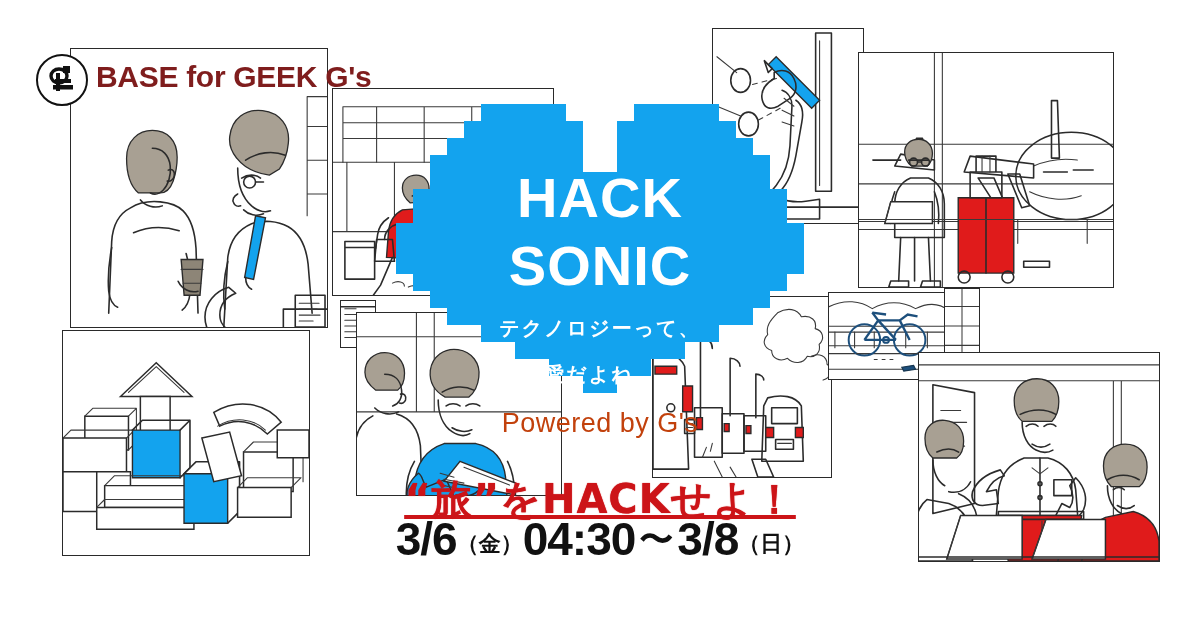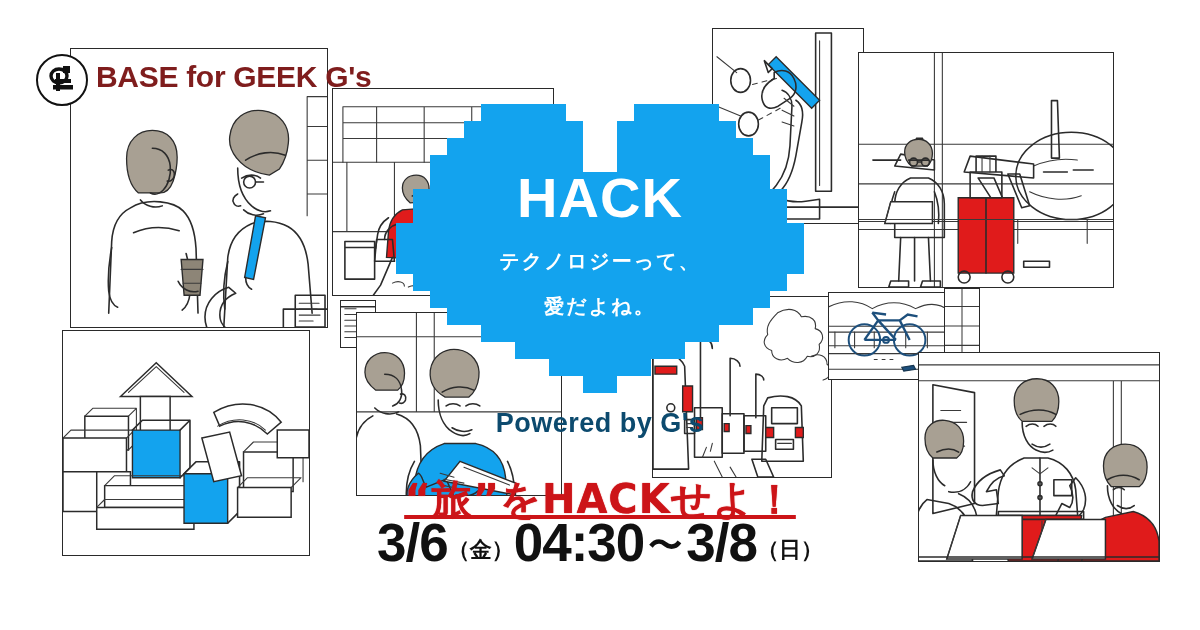--- a/index.html
+++ b/index.html
@@ -69,28 +69,28 @@
     text-align:center;
   }
   #hk-1{font-size:56px;margin-top:86px;}
   #hk-2{font-size:56px;margin-top:12px;}
   .jp-line{
     color:#ffffff;font-weight:bold;
     font-size:20px;line-height:1.35;text-align:center;
     letter-spacing:2px;
     font-family:"DejaVu Sans","Liberation Sans",sans-serif;
   }
-  #jp-1{margin-top:22px;}
+  #jp-1{margin-top:22px;font-family:Liberation Mono, monospace;}
   #jp-2{margin-top:18px;}
 
   
   #powered{
     position:absolute;left:0;right:0;top:408px;
     text-align:center;
-    color:#0c4a6e;font-size:27px;font-weight:bold;
+    color:#c2410c;font-size:27px;font-weight:normal;
     letter-spacing:0.5px;
     z-index:40;
   }
 
   
   #tagline{
     position:absolute;left:0;right:0;top:472px;
     text-align:center;
     color:#CC1418;font-size:40px;font-weight:bold;
     letter-spacing:1px;
@@ -100,21 +100,21 @@
     text-decoration:underline;
   }
   #datebar{
     position:absolute;left:0;right:0;top:512px;
     text-align:center;
     color:#111111;
     z-index:40;
     white-space:nowrap;
     font-family:"Liberation Sans","DejaVu Sans",sans-serif;
   }
-  #datebar .big{font-size:53px;font-weight:bold;letter-spacing:-1px;margin-top:29px;}
+  #datebar .big{font-size:46px;font-weight:bold;letter-spacing:-1px;margin-top:29px;}
   #datebar .sm{
     font-size:22px;font-weight:bold;
     font-family:"DejaVu Sans","Liberation Sans",sans-serif;
     position:relative;top:-4px;
   }
   #datebar .tilde{font-size:34px;font-weight:bold;padding:0 4px;position:relative;top:-4px;}
 
   
   .ln{fill:none;stroke:#2b2b2b;stroke-width:1.6;stroke-linecap:round;stroke-linejoin:round;}
   .ln-t{fill:none;stroke:#3a3a3a;stroke-width:1.1;stroke-linecap:round;stroke-linejoin:round;}
@@ -498,20 +498,21 @@
         <rect x="5" y="14" width="14" height="1"></rect>
         <rect x="7" y="15" width="10" height="1"></rect>
         <rect x="9" y="16" width="6" height="1"></rect>
         <rect x="11" y="17" width="2" height="1"></rect>
       </g>
     </svg>
   </div>
 
   <div id="heart-text">
     <div class="hk-line" id="hk-1">HACK</div>
+    <div class="hk-line" id="hk-2">SONIC</div>
     <div class="jp-line" id="jp-1">テクノロジーって、</div>
     <div class="jp-line" id="jp-2">愛だよね。</div>
   </div>
 
   <div id="powered">Powered by G's</div>
 
   <div id="tagline">“旅”をHACKせよ！</div>
 
   <div id="datebar">
     <span class="big">3/6</span><span class="sm">（金）</span><span class="big">04:30</span><span class="tilde">〜</span><span class="big">3/8</span><span class="sm">（日）</span>

